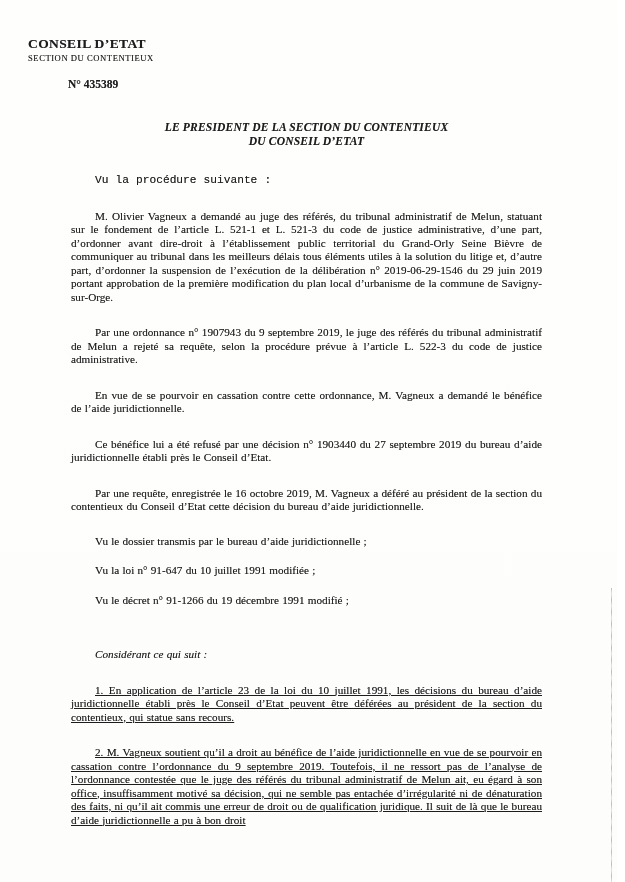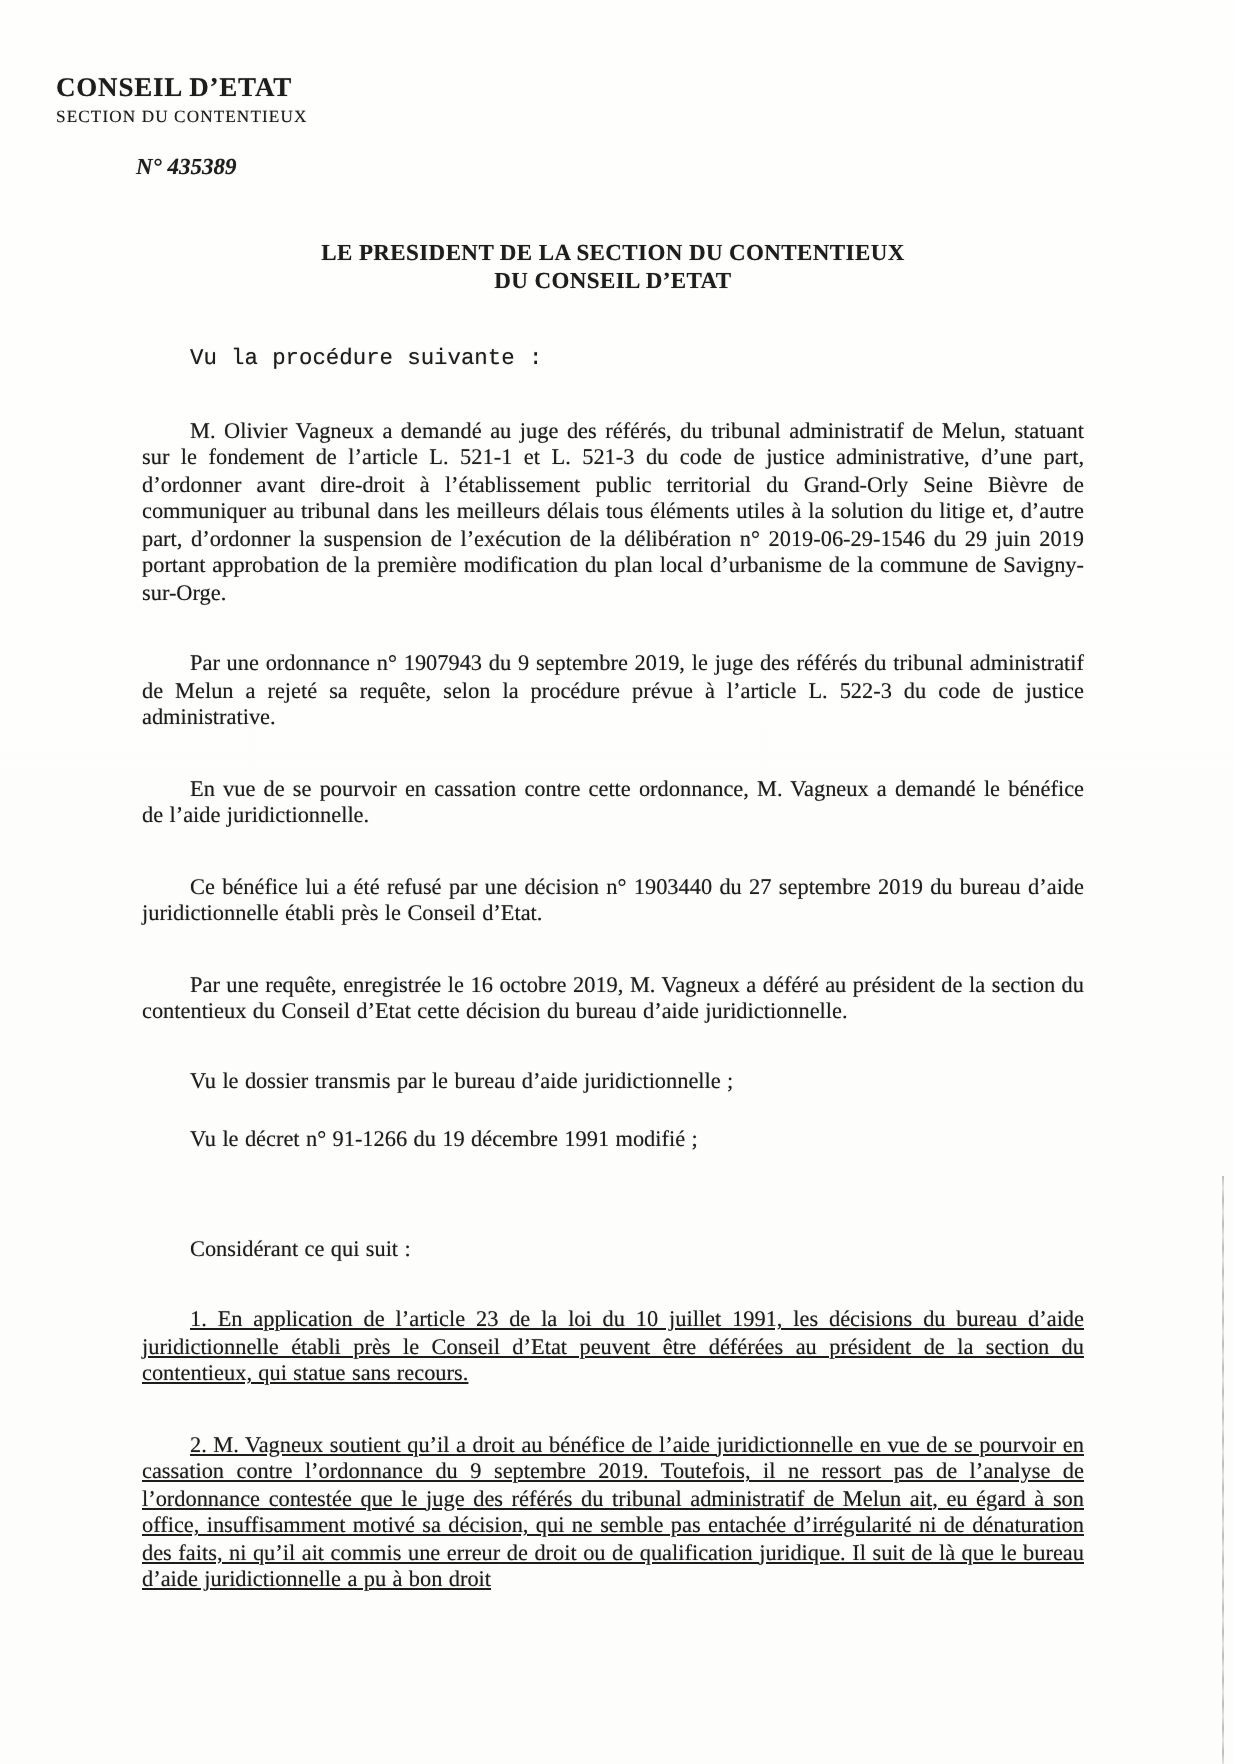--- a/index.html
+++ b/index.html
@@ -33,46 +33,46 @@
     font-size: 8.6px;
     letter-spacing: 0.55px;
     margin-top: 2px;
     line-height: 11px;
   }
   .case-number {
     font-weight: bold;
     font-size: 11.5px;
     margin: 13px 0 0 40px;
     line-height: 14px;
-    font-style: italic;
   }
   
   .doc-title {
     margin-top: 29px;
     padding: 0 75px 0 71px;
     text-align: center;
     font-weight: bold;
     font-size: 11.5px;
     line-height: 14px;
     letter-spacing: 0.2px;
+    font-style: italic;
   }
   
   .content { padding: 0 75px 0 71px; }
   .content p {
     font-size: 11.2px;
     line-height: 13.5px;
     text-align: justify;
     text-indent: 24px;
     word-spacing: 0.4px;
   }
   .procedure-intro { margin-top: 26px; font-family: Liberation Mono, monospace; }
   .para            { margin-top: 22px; }
   .visa            { margin-top: 21px; text-align: left; }
   .visa + .visa    { margin-top: 16px; }
-  .considerant-heading { margin-top: 41px; }
+  .considerant-heading { margin-top: 41px; font-style: italic; }
   .considerant     { margin-top: 22px; text-decoration: underline; }
   
   .scan-line {
     position: absolute;
     top: 588px;
     bottom: 0;
     right: 5px;
     width: 1px;
     background: repeating-linear-gradient(
       180deg,
@@ -106,20 +106,21 @@
     <p class="para">Par une ordonnance n° 1907943 du 9 septembre 2019, le juge des référés du tribunal administratif de Melun a rejeté sa requête, selon la procédure prévue à l’article L. 522-3 du code de justice administrative.</p>
 
     <p class="para">En vue de se pourvoir en cassation contre cette ordonnance, M. Vagneux a demandé le bénéfice de l’aide juridictionnelle.</p>
 
     <p class="para">Ce bénéfice lui a été refusé par une décision n° 1903440 du 27 septembre 2019 du bureau d’aide juridictionnelle établi près le Conseil d’Etat.</p>
 
     <p class="para">Par une requête, enregistrée le 16 octobre 2019, M. Vagneux a déféré au président de la section du contentieux du Conseil d’Etat cette décision du bureau d’aide juridictionnelle.</p>
 
     <p class="visa">Vu le dossier transmis par le bureau d’aide juridictionnelle ;</p>
 
+    <p class="visa">Vu la loi n° 91-647 du 10 juillet 1991 modifiée ;</p>
 
     <p class="visa">Vu le décret n° 91-1266 du 19 décembre 1991 modifié ;</p>
 
     <p class="considerant-heading">Considérant ce qui suit :</p>
 
     <p class="considerant">1. En application de l’article 23 de la loi du 10 juillet 1991, les décisions du bureau d’aide juridictionnelle établi près le Conseil d’Etat peuvent être déférées au président de la section du contentieux, qui statue sans recours.</p>
 
     <p class="considerant">2. M. Vagneux soutient qu’il a droit au bénéfice de l’aide juridictionnelle en vue de se pourvoir en cassation contre l’ordonnance du 9 septembre 2019. Toutefois, il ne ressort pas de l’analyse de l’ordonnance contestée que le juge des référés du tribunal administratif de Melun ait, eu égard à son office, insuffisamment motivé sa décision, qui ne semble pas entachée d’irrégularité ni de dénaturation des faits, ni qu’il ait commis une erreur de droit ou de qualification juridique. Il suit de là que le bureau d’aide juridictionnelle a pu à bon droit</p>
   </main>
 

